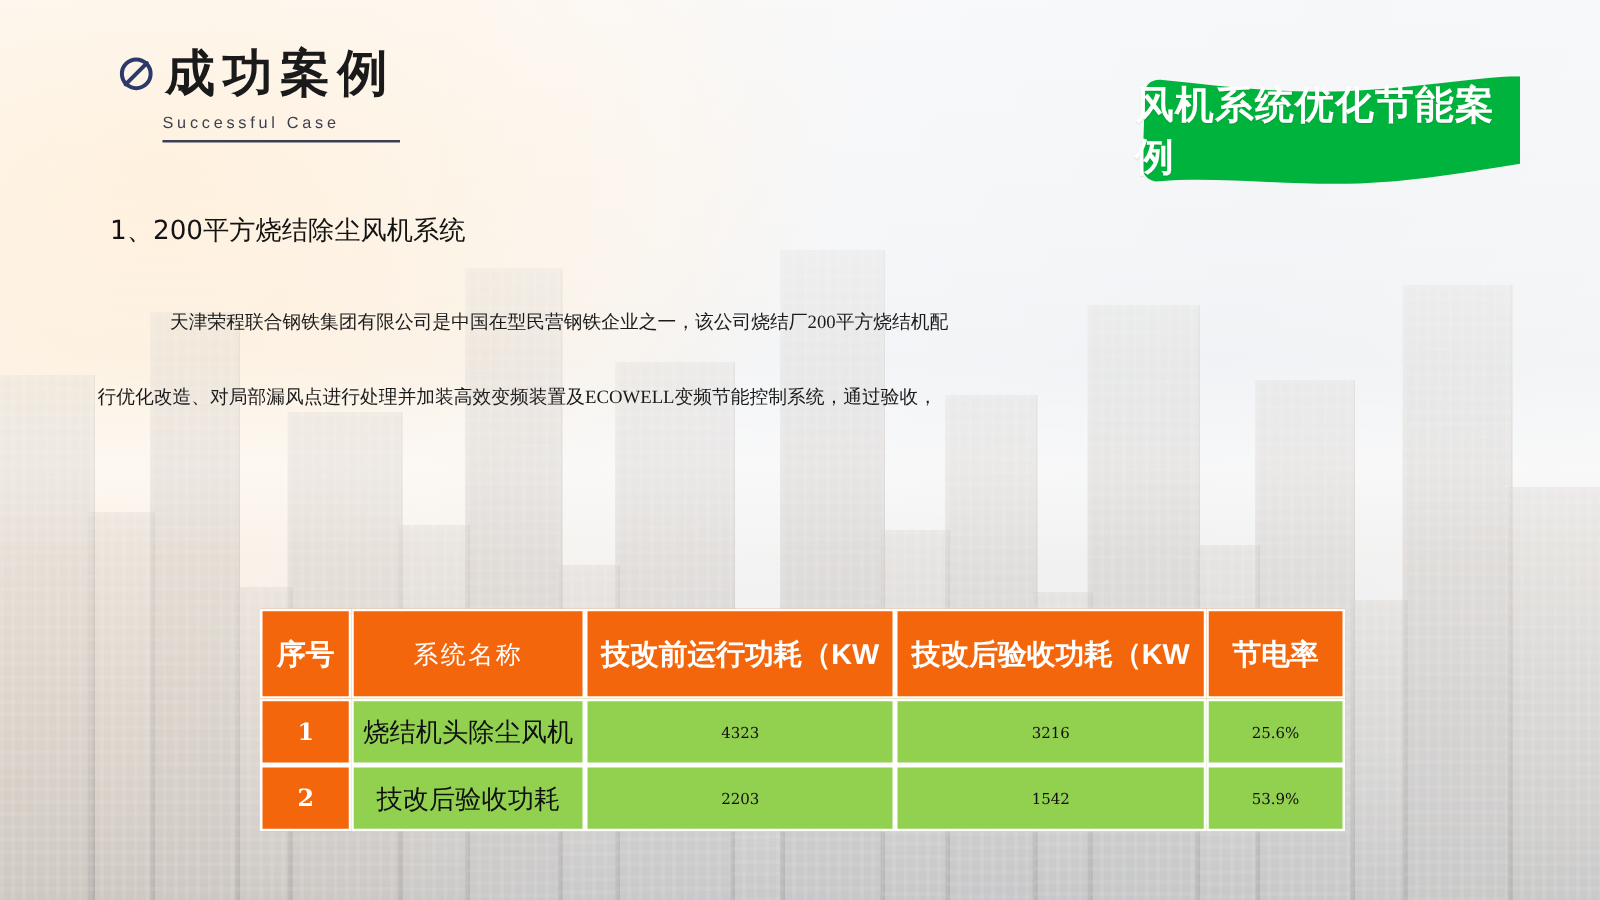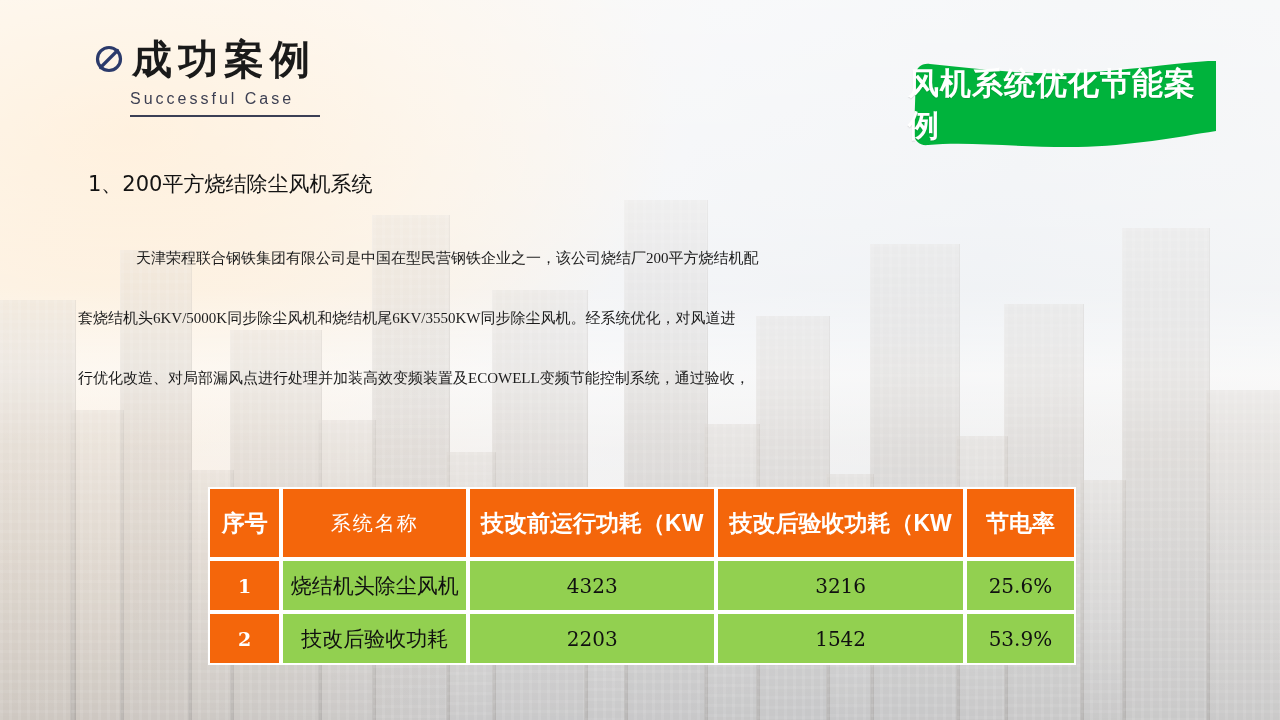--- a/index.html
+++ b/index.html
@@ -50,21 +50,21 @@
   .title-row { display:flex; align-items:center; }
   .null-icon { width:34px; height:34px; position:relative; margin-right:6px; }
   .null-icon svg { display:block; }
   .title-cn {
     font-size:40px; font-weight:bold; color:#1a1a1a;
     letter-spacing:6px; line-height:1.05;
     font-family:"DejaVu Sans","Liberation Sans", sans-serif;
   }
   .subtitle-wrap { margin-top:10px; padding-left:38px; }
   .title-en {
-    font-size:16px; color:#3c3f52; letter-spacing:3px;
+    font-size:13px; color:#3c3f52; letter-spacing:3px;
     font-family:"Liberation Sans", sans-serif;
   }
   .title-rule { margin-top:7px; width:190px; height:2px; background:#3b3f55; }
 
   
   .ribbon { position:absolute; left:908px; top:61px; width:315px; height:88px; }
   .ribbon svg { display:block; }
   .ribbon-text {
     position:absolute; left:0; right:0; top:0; bottom:0;
     display:flex; align-items:center; justify-content:center;
@@ -98,21 +98,21 @@
   .th-bold {
     font-size:23px; font-weight:bold; letter-spacing:0px;
     font-family:Liberation Sans, sans-serif;
   }
   .th-serif {
     font-size:20px; font-weight:normal; letter-spacing:2px;
     font-family:"DejaVu Serif","Liberation Serif", serif;
   }
   td.idx { background:#F4660B; color:#ffffff; font-weight:bold; font-size:19px;
            font-family:"DejaVu Serif","Liberation Serif", serif; }
-  td.cell { background:#92D050; color:#101010; height:53px; font-size:20px;
+  td.cell { background:#92D050; color:#101010; height:53px; font-size:12px;
             font-family:"DejaVu Serif","Liberation Serif", serif; }
   td.cell.name { font-size:21px; }
   .col-idx { width:70px; }
   .col-name { width:178px; }
   .col-before { width:237px; }
   .col-after { width:237px; }
   .col-rate { width:106px; }
 </style>
 </head>
 <body>
@@ -164,21 +164,20 @@
     <svg width="315" height="88" viewBox="0 0 315 88">
       <path d="M8,14 C8,6 14,2 22,3 C70,8 120,14 168,12 C214,10 260,3 300,0 L300,0 L308,0 L308,70 C270,76 222,85 170,86 C118,87 62,80 20,84 C12,85 6,80 6,72 Z" fill="#00B33C"></path>
     </svg>
     <div class="ribbon-text">风机系统优化节能案例</div>
   </div>
 
   <div class="list-head">1、200平方烧结除尘风机系统</div>
 
   <div class="para">
     <div class="ln indent">天津荣程联合钢铁集团有限公司是中国在型民营钢铁企业之一，该公司烧结厂200平方烧结机配</div>
-    <div class="ln">套烧结机头6KV/5000K同步除尘风机和烧结机尾6KV/3550KW同步除尘风机。经系统优化，对风道进</div>
     <div class="ln">行优化改造、对局部漏风点进行处理并加装高效变频装置及ECOWELL变频节能控制系统，通过验收，</div>
   </div>
 
   <div class="tbl-wrap">
     <table class="data">
       <colgroup>
         <col class="col-idx">
           <col class="col-name">
           <col class="col-before">
           <col class="col-after">

